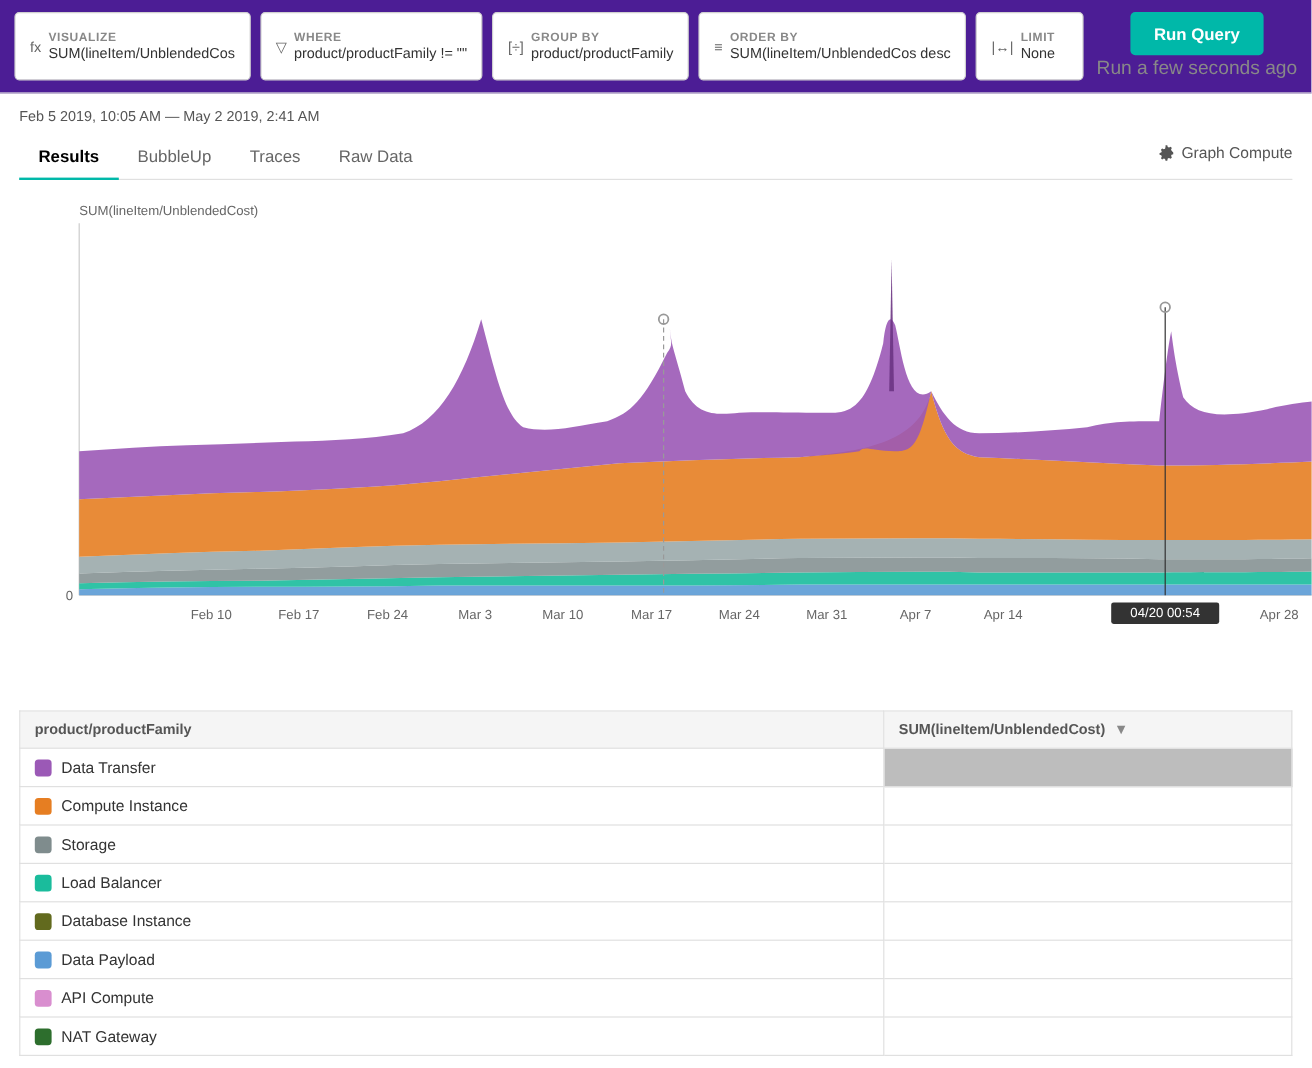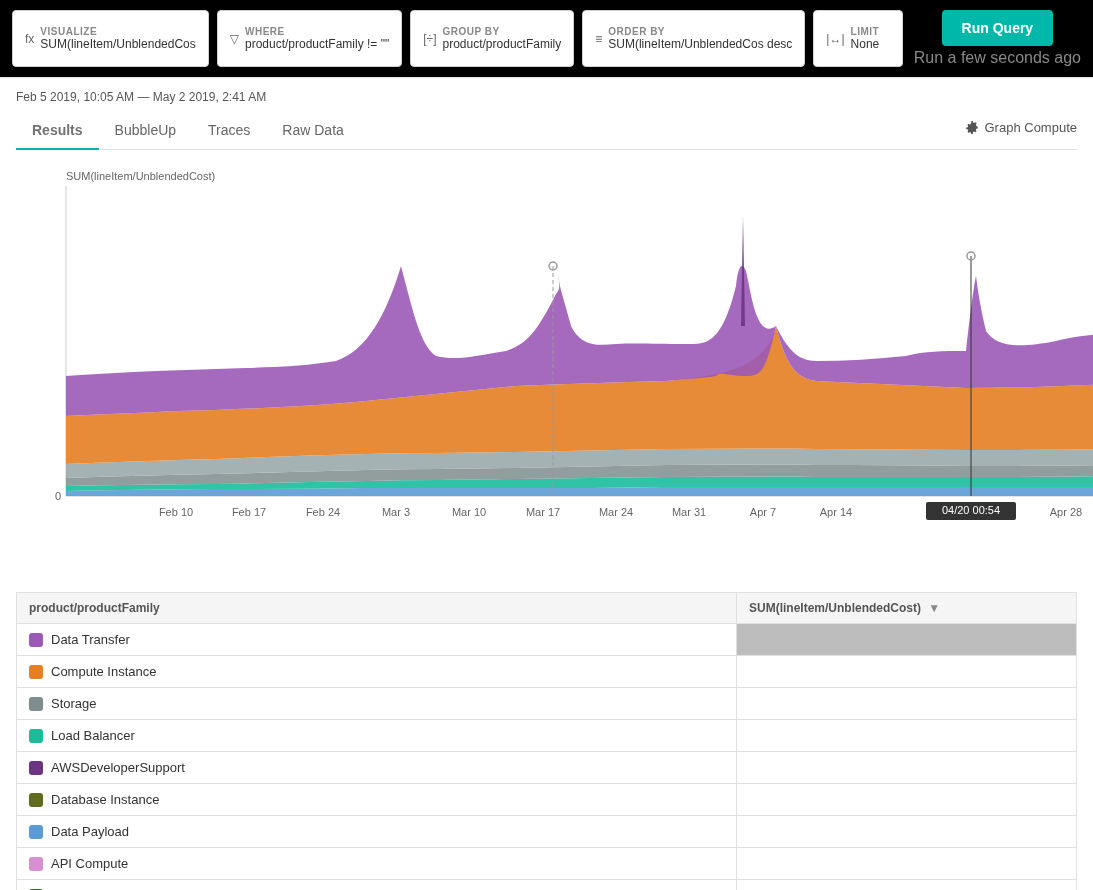--- a/index.html
+++ b/index.html
@@ -3,21 +3,21 @@
   <meta charset="utf-8">
   <style>
     * { box-sizing: border-box; margin: 0; padding: 0; }
     body { font-family: -apple-system, BlinkMacSystemFont, 'Segoe UI', sans-serif; font-size: 13px; background: #fff; color: #333; }
 
     .toolbar {
       display: flex;
       align-items: stretch;
       gap: 0;
       padding: 10px 12px;
-      background: #000000;
+      background: #4c1d95;
       border-bottom: 1px solid #e0e0e0;
     }
     .toolbar-section {
       display: flex;
       align-items: center;
       gap: 6px;
       padding: 6px 12px;
       border: 1px solid #d0d0d0;
       border-radius: 4px;
       margin-right: 8px;
@@ -86,21 +86,21 @@
     }
     .tab {
       padding: 8px 16px 10px;
       cursor: pointer;
       font-size: 14px;
       color: #666;
       border-bottom: 2px solid transparent;
       margin-bottom: -1px;
     }
     .tab.active {
-      color: #737373;
+      color: #000000;
       border-bottom: 2px solid #00b8a9;
       font-weight: 600;
     }
     .tabs-right {
       margin-left: auto;
       display: flex;
       align-items: center;
       gap: 6px;
       padding-bottom: 8px;
     }
@@ -335,29 +335,20 @@
             <div class="row-label">
               <span class="color-swatch" style="background:#1abc9c;"></span>
               <span>Load Balancer</span>
             </div>
           </td>
           <td></td>
         </tr>
         <tr>
           <td>
             <div class="row-label">
-              <span class="color-swatch" style="background:#6c3483;"></span>
-              <span>AWSDeveloperSupport</span>
-            </div>
-          </td>
-          <td></td>
-        </tr>
-        <tr>
-          <td>
-            <div class="row-label">
               <span class="color-swatch" style="background:#626a1e;"></span>
               <span>Database Instance</span>
             </div>
           </td>
           <td></td>
         </tr>
         <tr>
           <td>
             <div class="row-label">
               <span class="color-swatch" style="background:#5b9bd5;"></span>

